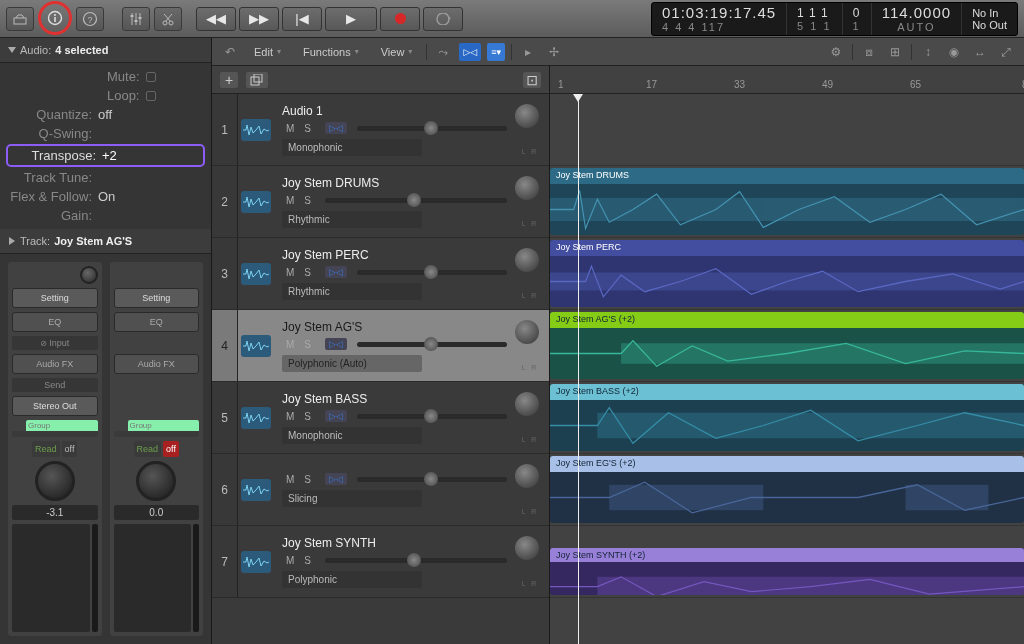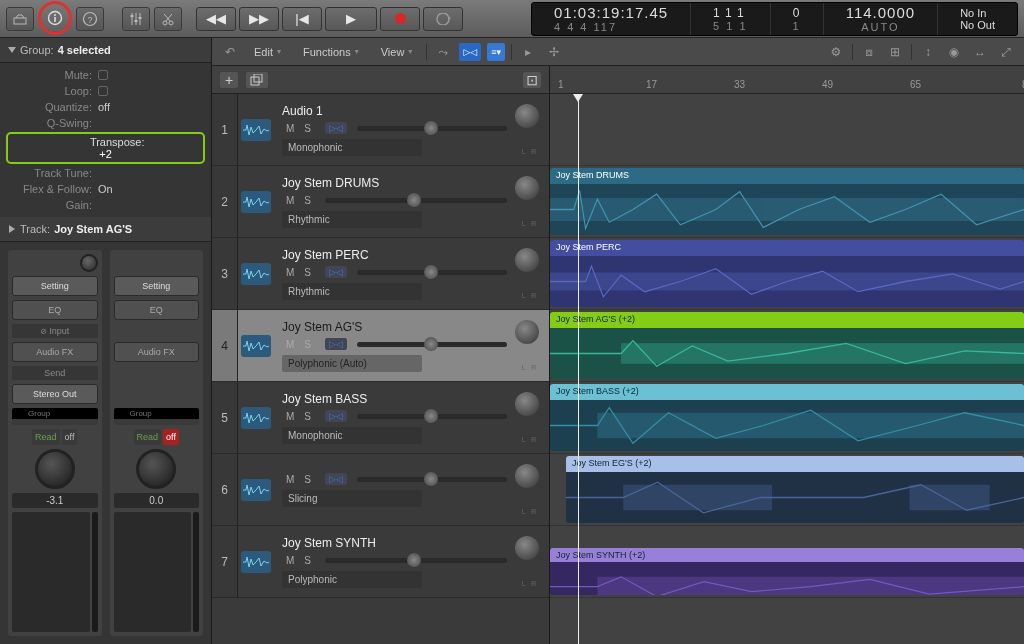--- a/index.html
+++ b/index.html
@@ -14,52 +14,52 @@
 .info-circle { border:3px solid #e03030; border-radius:50%; width:34px; height:34px; display:flex; align-items:center; justify-content:center; position:relative; top:-1px; }
 .info-circle .tb-btn{border:none;background:none;}
 .transport { display:flex; gap:3px; margin-left:10px; }
 .t-btn { width:40px; height:24px; background:linear-gradient(#6d6d6d,#585858); border:1px solid #333; border-radius:3px; display:flex; align-items:center; justify-content:center; color:#e8e8e8; font-size:13px; }
 .t-btn.play{width:52px;}
 .t-btn.rec .dot{width:11px;height:11px;border-radius:50%;background:#d62828;}
 .t-btn.cycle{color:#999;}
 
 
 .lcd { margin-left:auto; display:flex; background:#1a1a1a; height:34px; border:1px solid #000; border-radius:3px; }
-.lcd-col { padding:2px 22px; border-left:1px solid #333; display:flex; flex-direction:column; justify-content:center; color:#ddd; }
+.lcd-col { padding:2px 10px; border-left:1px solid #333; display:flex; flex-direction:column; justify-content:center; color:#ddd; }
 .lcd-col:first-child{border-left:none;}
 .lcd-big { font-size:15px; font-weight:300; letter-spacing:1px; white-space:nowrap; }
 .lcd-small { font-size:11px; color:#888; letter-spacing:2px; white-space:nowrap;}
 .lcd-ctr{align-items:center;}
 
 
 .body { flex:1; display:flex; overflow:hidden; }
 
 
 .inspector { width:212px; background:#353535; border-right:1px solid #1a1a1a; display:flex; flex-direction:column; overflow:hidden;}
 .insp-hdr { padding:6px 8px; display:flex; align-items:center; gap:4px; background:#3c3c3c; border-bottom:1px solid #222;}
 .insp-hdr .tri{width:0;height:0;border-left:4px solid transparent;border-right:4px solid transparent;border-top:6px solid #aaa;}
 .insp-rows { padding:4px 0; }
-.insp-row { display:flex; padding:2px 8px; align-items:center; font-size:11px; color:#999;}
+.insp-row { display:flex; padding:2px 8px; align-items:center; font-size:13px; color:#999;justify-content:center;}
 .insp-row .lbl{ width:90px; text-align:right; padding-right:6px; color:#888;}
 .insp-row .val{ flex:1; color:#ccc;}
-.insp-row.highlight{ border:2px solid #84cc16; border-radius:5px; margin:1px 6px; padding:2px 4px;flex-direction:column;}
+.insp-row.highlight{ border:2px solid #8b5cf6; border-radius:5px; margin:1px 6px; padding:2px 4px;}
 .insp-row.highlight .lbl{color:#ddd;}
 .insp-row.highlight .val{color:#fff;font-weight:500;}
 .insp-row .box{width:10px;height:10px;border:1px solid #666;border-radius:2px;}
 .insp-sub { padding:6px 8px; display:flex; align-items:center; gap:6px; color:#ccc;}
 .insp-sub .tri{width:0;height:0;border-top:4px solid transparent;border-bottom:4px solid transparent;border-left:6px solid #aaa;}
 
 .channels { flex:1; display:flex; gap:8px; padding:8px; overflow:hidden;}
 .chan { flex:1; background:#414141; border-radius:3px; display:flex; flex-direction:column; align-items:center; padding:4px; gap:4px;}
 .knob-sm { width:28px; height:28px; border-radius:50%; background:radial-gradient(circle at 40% 35%,#666,#2a2a2a); border:2px solid #222;}
 .chan-btn { width:100%; padding:4px; background:#505050; border:1px solid #2a2a2a; border-radius:3px; text-align:center; font-size:9px; color:#aaa;}
 .chan-btn.on{background:#5a5a5a;color:#ddd;}
 .chan-lbl { width:100%; padding:2px; background:#363636; border-radius:2px; text-align:center; font-size:9px; color:#888;}
 .chan-group{width:100%;}
-.chan-grp-h{font-size:8px;color:#777;padding:1px 16px;background:#000000;border-radius:2px 2px 0 0;}
+.chan-grp-h{font-size:8px;color:#777;padding:1px 2px;background:#86efac;border-radius:2px 2px 0 0;margin-left:14px;}
 .chan-grp-b{font-size:9px;padding:3px;background:#3a3a3a;border-radius:0 0 2px 2px;text-align:center;}
 .chan-read{display:flex;gap:2px;}
 .chan-read>div{flex:1;padding:3px;background:#3a3a3a;font-size:9px;text-align:center;border-radius:2px;}
 .chan-read .read{color:#6b9e4a;}
 .chan-read .off.r{background:#a82020;color:#fff;}
 .knob-big{width:40px;height:40px;border-radius:50%;background:radial-gradient(circle at 40% 35%,#555,#1a1a1a);border:3px solid #222;}
 .chan-val{font-size:10px;color:#ccc;padding:2px;background:#2a2a2a;width:100%;text-align:center;border-radius:2px;}
 .fader-area{flex:1;width:100%;display:flex;gap:2px;min-height:40px;}
 .fader-slot{flex:1;background:#2a2a2a;border-radius:2px;}
 .fader-meter{width:6px;background:#1a1a1a;border-radius:2px;}
@@ -206,21 +206,21 @@
         <div style="font-size:11px">No Out</div>
       </div>
     </div>
   </div>
 
   <div class="body">
 
     <div class="inspector">
       <div class="insp-hdr">
         <div class="tri"></div>
-        <span>Group:</span>
+        <span>Audio:</span>
         <b style="color:#eee">4 selected</b>
       </div>
       <div class="insp-rows">
         <div class="insp-row">
             <div class="lbl">Mute:</div>
             <div class="box"></div>
           </div>
         <div class="insp-row">
             <div class="lbl">Loop:</div>
             <div class="box"></div>
@@ -594,21 +594,21 @@
             <div class="clip-row">
                 <div class="clip bass" style="left:0;right:0">
                   <div class="clip-hdr">Joy Stem BASS (+2)</div>
                   <div class="clip-wave"><svg viewBox="0 0 400 40" preserveAspectRatio="none">
                       <path d="M0 20 L40 20 L50 6 L70 34 L100 10 L140 30 L180 20 L220 8 L260 32 L310 20 L350 10 L400 20" fill="none" stroke="#3a9bb8" stroke-width="1"></path>
                       <path d="M40 20 L400 20" stroke="#3a9bb8" stroke-width="20" opacity=".35"></path>
                     </svg></div>
                 </div>
               </div>
             <div class="clip-row">
-                <div class="clip egs" style="left:16px;right:0">
+                <div class="clip egs" style="left:0;right:0">
                   <div class="clip-hdr">Joy Stem EG'S (+2)</div>
                   <div class="clip-wave"><svg viewBox="0 0 400 40" preserveAspectRatio="none">
                       <path d="M0 20 L50 20 L80 8 L120 32 L170 20 L220 20 L260 20 L310 10 L350 30 L400 20" fill="none" stroke="#5070a8" stroke-width="1"></path>
                       <path d="M50 20 L180 20 M300 20 L370 20" stroke="#5070a8" stroke-width="20" opacity=".4"></path>
                     </svg></div>
                 </div>
               </div>
             <div class="clip-row">
                 <div class="clip synth" style="left:0;right:0">
                   <div class="clip-hdr">Joy Stem SYNTH (+2)</div>

